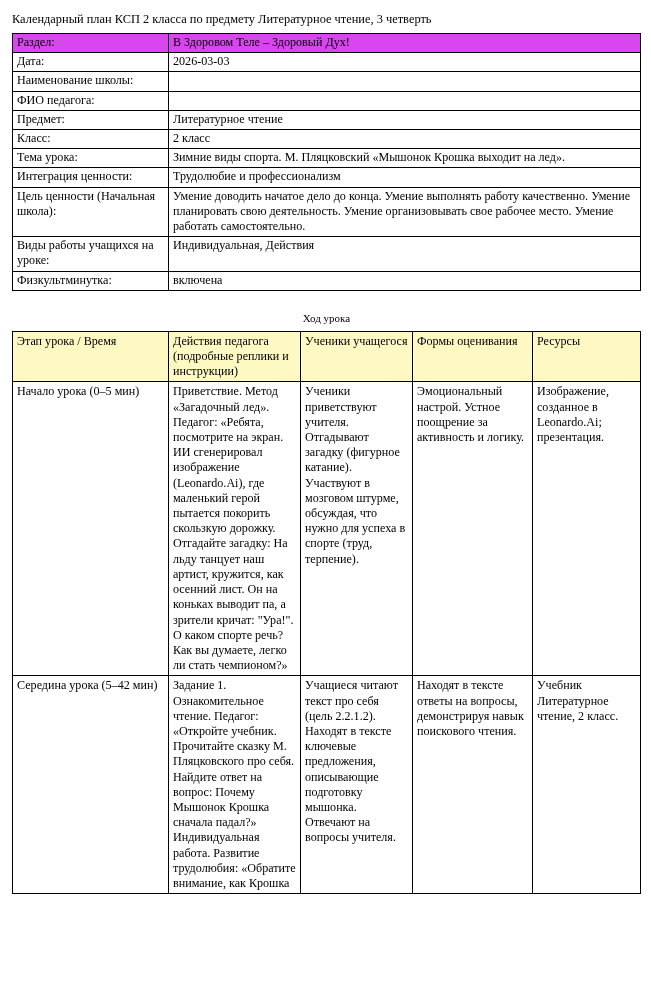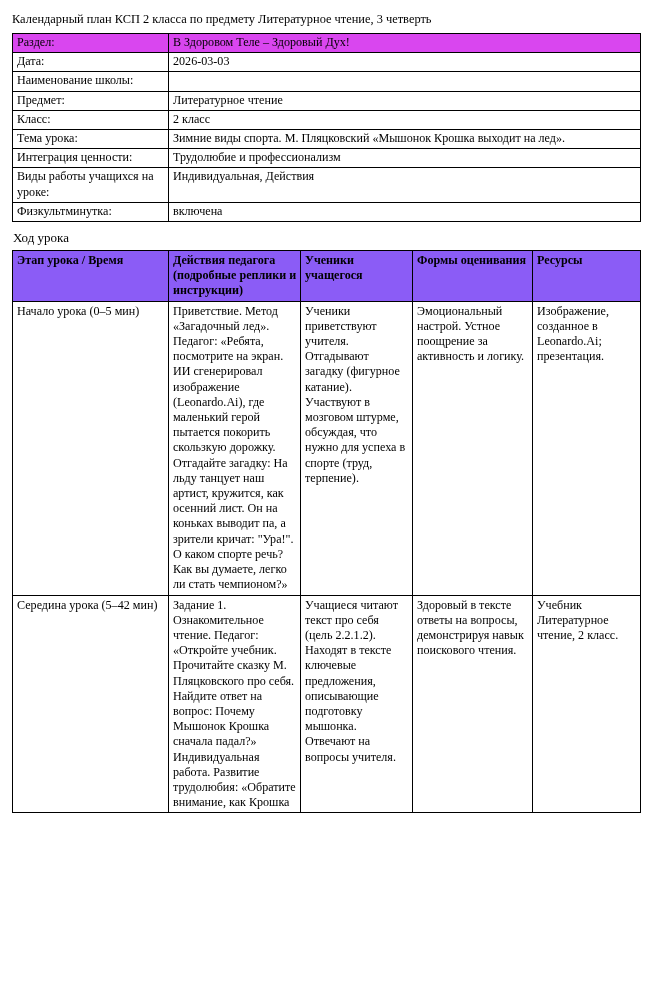--- a/index.html
+++ b/index.html
@@ -46,32 +46,33 @@
     word-wrap: break-word;
     overflow-wrap: break-word;
     hyphens: none;
   }
   
   .info-table col.c1 { width: 156px; }
   .info-table col.c2 { width: 472px; }
   .info-table tr.shaded td { background: #d946ef; }
 
   .section-label {
-    font-size: 13px;
+    font-size: 11px;
     line-height: 15px;
-    margin: 8px 0 5px 1px;
+    margin: 20px 0 5px 1px;
+    text-align: center;
   }
 
   
   .plan-table col.p1 { width: 156px; }
   .plan-table col.p2 { width: 132px; }
   .plan-table col.p3 { width: 112px; }
   .plan-table col.p4 { width: 120px; }
   .plan-table col.p5 { width: 108px; }
-  .plan-table thead td { background: #8b5cf6; font-weight: bold; }
+  .plan-table thead td { background: #fef9c3; }
   .plan-table td { padding-top: 2px; }
 </style>
 </head>
 <body>
 
 <div class="page">
 
   <div class="doc-title">Календарный план КСП 2 класса по предмету Литературное чтение, 3 четверть</div>
 
   <table class="info-table">
@@ -86,34 +87,42 @@
         </tr>
         <tr>
           <td>Дата:</td>
           <td>2026-03-03</td>
         </tr>
         <tr>
           <td>Наименование школы:</td>
           <td></td>
         </tr>
         <tr>
+          <td>ФИО педагога:</td>
+          <td></td>
+        </tr>
+        <tr>
           <td>Предмет:</td>
           <td>Литературное чтение</td>
         </tr>
         <tr>
           <td>Класс:</td>
           <td>2 класс</td>
         </tr>
         <tr>
           <td>Тема урока:</td>
           <td>Зимние виды спорта. М. Пляцковский «Мышонок Крошка выходит на лед».</td>
         </tr>
         <tr>
           <td>Интеграция ценности:</td>
           <td>Трудолюбие и профессионализм</td>
+        </tr>
+        <tr>
+          <td>Цель ценности (Начальная школа):</td>
+          <td>Умение доводить начатое дело до конца. Умение выполнять работу качественно. Умение планировать свою деятельность. Умение организовывать свое рабочее место. Умение работать самостоятельно.</td>
         </tr>
         <tr>
           <td>Виды работы учащихся на уроке:</td>
           <td>Индивидуальная, Действия</td>
         </tr>
         <tr>
           <td>Физкультминутка:</td>
           <td>включена</td>
         </tr>
       </tbody>
@@ -143,19 +152,19 @@
           <td>Начало урока (0–5 мин)</td>
           <td>Приветствие. Метод «Загадочный лед». Педагог: «Ребята, посмотрите на экран. ИИ сгенерировал изображение (Leonardo.Ai), где маленький герой пытается покорить скользкую дорожку. Отгадайте загадку: На льду танцует наш артист, кружится, как осенний лист. Он на коньках выводит па, а зрители кричат: "Ура!". О каком спорте речь? Как вы думаете, легко ли стать чемпионом?»</td>
           <td>Ученики приветствуют учителя. Отгадывают загадку (фигурное катание). Участвуют в мозговом штурме, обсуждая, что нужно для успеха в спорте (труд, терпение).</td>
           <td>Эмоциональный настрой. Устное поощрение за активность и логику.</td>
           <td>Изображение, созданное в Leonardo.Ai; презентация.</td>
         </tr>
         <tr>
           <td>Середина урока (5–42 мин)</td>
           <td>Задание 1. Ознакомительное чтение. Педагог: «Откройте учебник. Прочитайте сказку М. Пляцковского про себя. Найдите ответ на вопрос: Почему Мышонок Крошка сначала падал?» Индивидуальная работа. Развитие трудолюбия: «Обратите внимание, как Крошка</td>
           <td>Учащиеся читают текст про себя (цель 2.2.1.2). Находят в тексте ключевые предложения, описывающие подготовку мышонка. Отвечают на вопросы учителя.</td>
-          <td>Здоровый в тексте ответы на вопросы, демонстрируя навык поискового чтения.</td>
+          <td>Находят в тексте ответы на вопросы, демонстрируя навык поискового чтения.</td>
           <td>Учебник Литературное чтение, 2 класс.</td>
         </tr>
       </tbody>
   </table>
 
 </div>
 
 </body></html>

